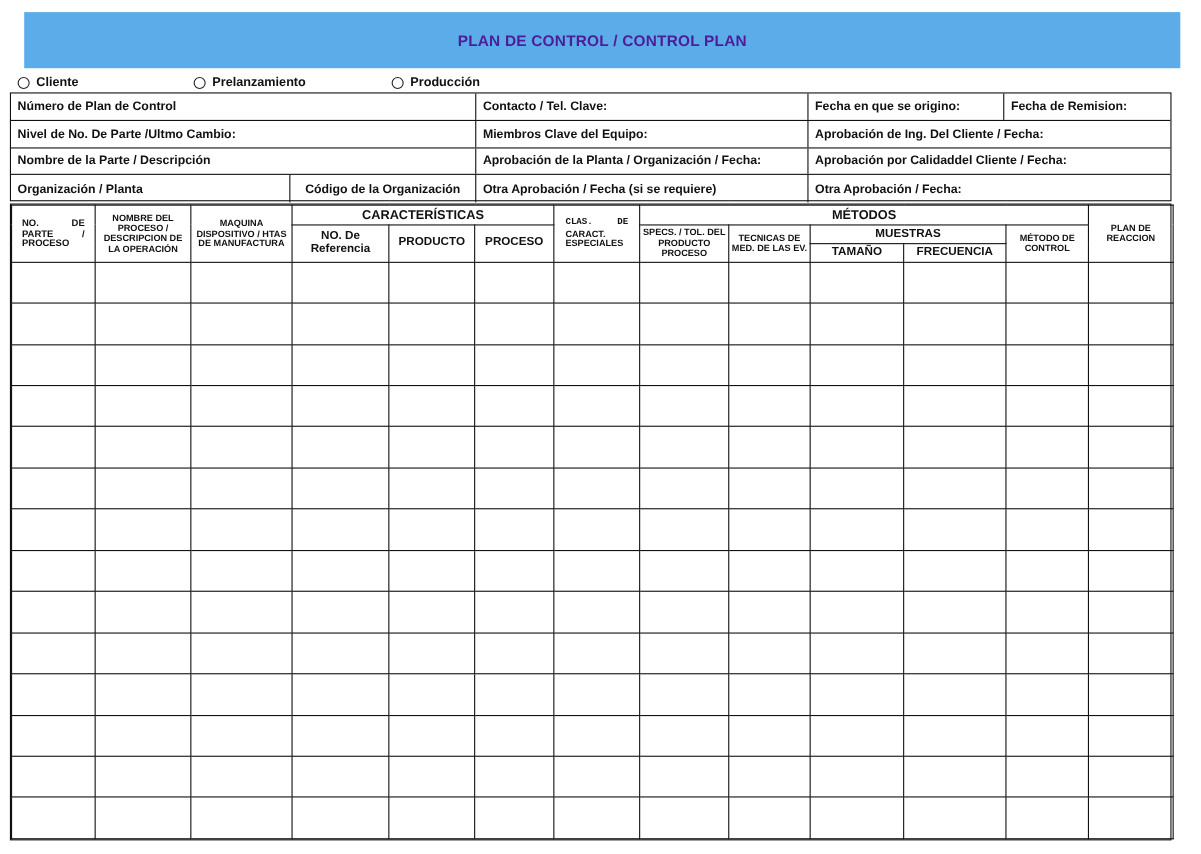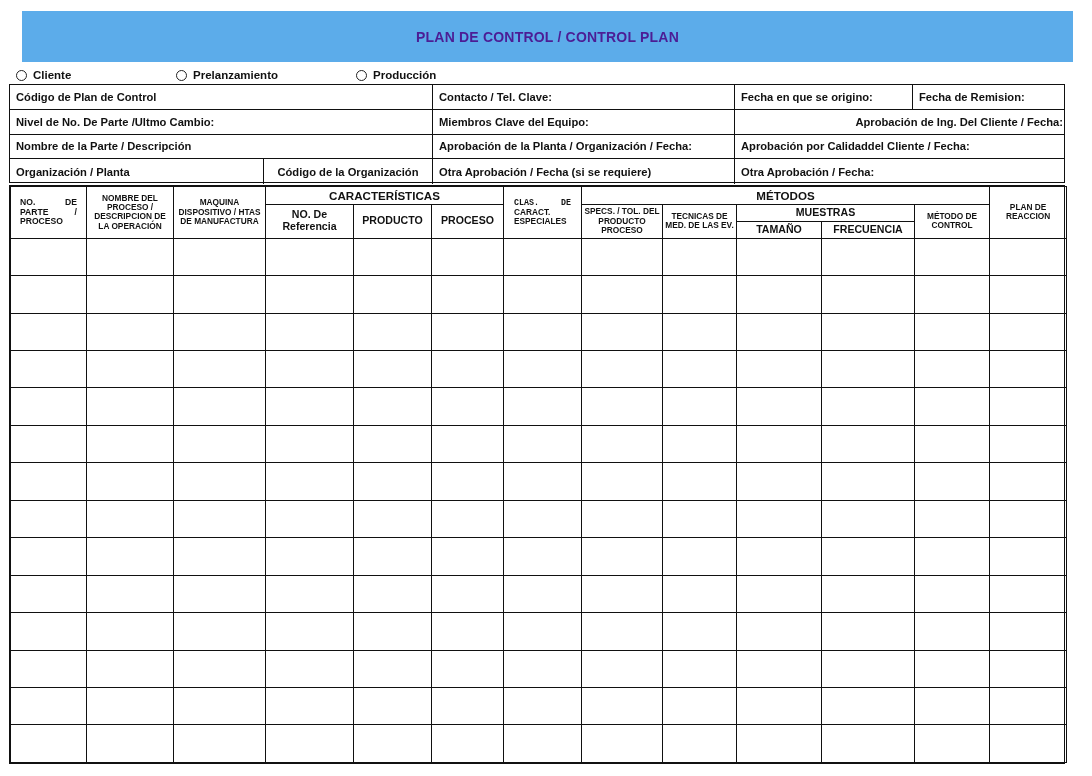--- a/index.html
+++ b/index.html
@@ -193,41 +193,41 @@
     <div class="radio-item r2">
       <span class="radio-circle"></span>
       <span class="radio-label">Producción</span>
     </div>
   </div>
 
   <div class="info-block">
 
     <div class="info-row">
       <div class="info-cell" style="width:423px;">
-        <span>Código de Plan de Control</span>
+        <span>Número de Plan de Control</span>
       </div>
       <div class="info-cell" style="width:302px;">
         <span>Contacto / Tel. Clave:</span>
       </div>
       <div class="info-cell" style="width:178px;">
         <span>Fecha en que se origino:</span>
       </div>
       <div class="info-cell" style="width:150px;">
         <span>Fecha de Remision:</span>
       </div>
     </div>
 
     <div class="info-row">
       <div class="info-cell" style="width:423px;">
         <span>Nivel de No. De Parte /Ultmo Cambio:</span>
       </div>
       <div class="info-cell" style="width:302px;">
         <span>Miembros Clave del Equipo:</span>
       </div>
-      <div class="info-cell" style="width:328px;justify-content:flex-end;">
+      <div class="info-cell" style="width:328px;">
         <span>Aprobación de Ing. Del Cliente / Fecha:</span>
       </div>
     </div>
 
     <div class="info-row">
       <div class="info-cell" style="width:423px;">
         <span>Nombre de la Parte / Descripción</span>
       </div>
       <div class="info-cell" style="width:302px;">
         <span>Aprobación de la Planta / Organización / Fecha:</span>

